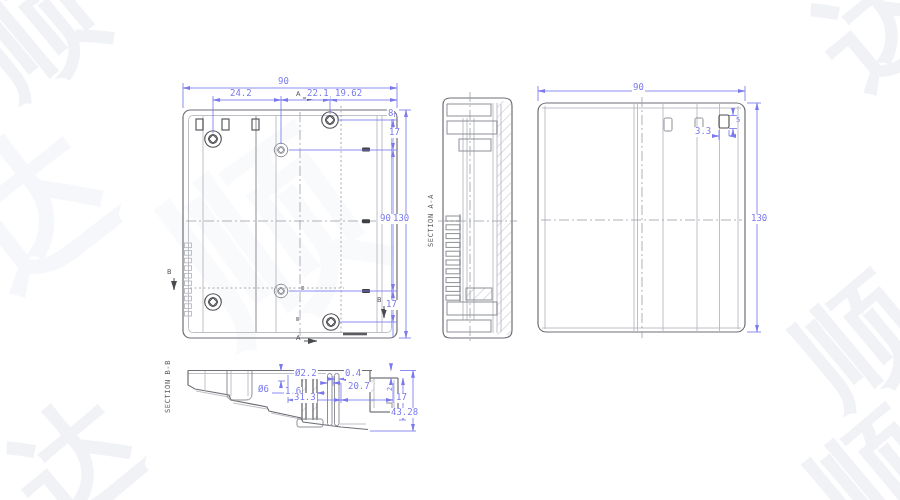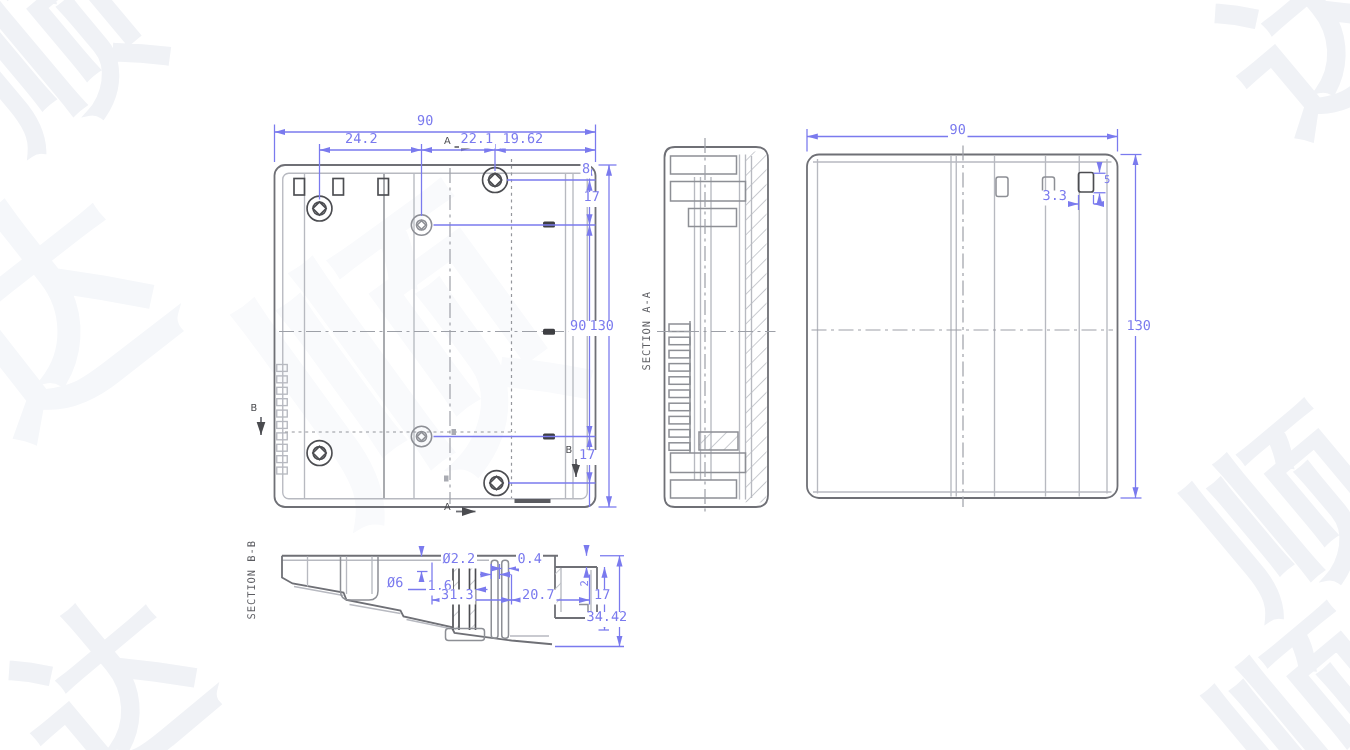--- a/index.html
+++ b/index.html
@@ -281,18 +281,18 @@
   <div class="dim" style="left:750px;top:214px">130</div>
   <div class="dim" style="left:694px;top:127px">3.3</div>
   <div class="dim t7" style="left:735px;top:117px;background:transparent">5</div>
 
   <div class="vlab" style="left:164px;top:413px">SECTION B-B</div>
   <div class="dim" style="left:294px;top:369px">Ø2.2</div>
   <div class="dim" style="left:344px;top:369px">0.4</div>
   <div class="dim" style="left:257px;top:385px">Ø6</div>
   <div class="dim" style="left:284px;top:387px">1.6</div>
   <div class="dim" style="left:293px;top:393px">31.3</div>
-  <div class="dim" style="left:347px;top:393px">20.7</div>
+  <div class="dim" style="left:347px;top:382px">20.7</div>
   <div class="dim t7 rot" style="left:387px;top:392px">2</div>
   <div class="dim" style="left:395px;top:393px">17</div>
-  <div class="dim" style="left:390px;top:408px">34.42</div>
+  <div class="dim" style="left:390px;top:408px">43.28</div>
 
 </div>
 
 </body></html>

